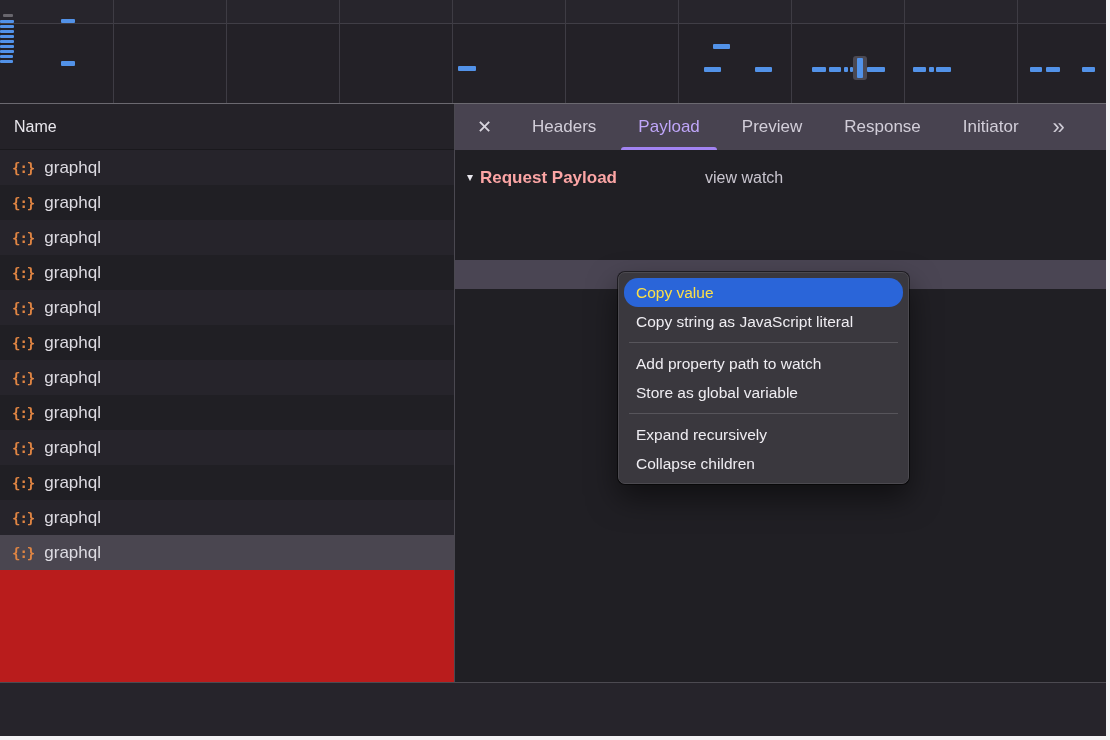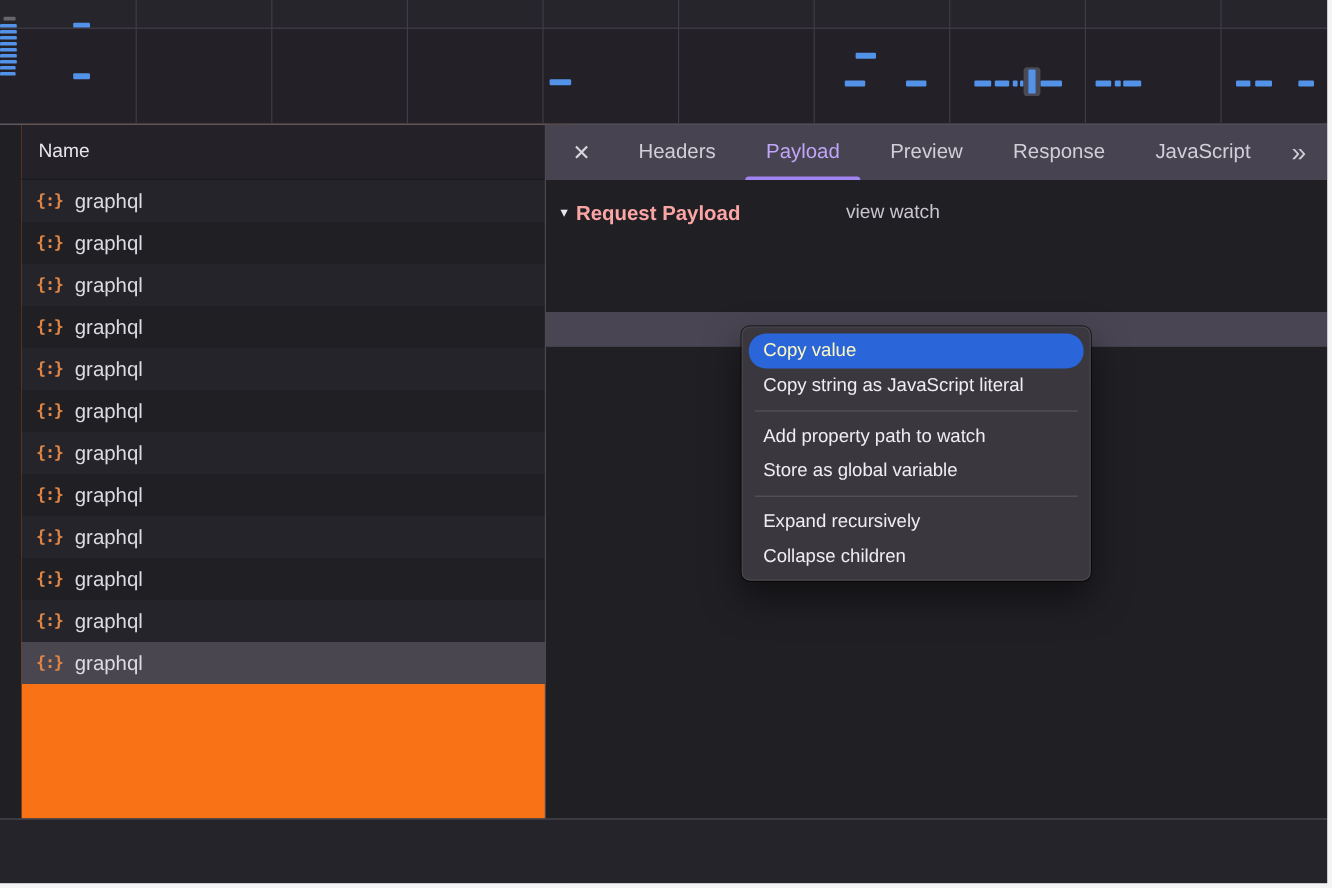--- a/index.html
+++ b/index.html
@@ -13,21 +13,21 @@
     position:absolute;left:0;top:0;width:1106px;height:103px;
     background:#232127;border-bottom:1px solid #6b6970;
   }
   .wf-band-top{position:absolute;left:0;top:0;width:100%;height:23px;background:#27252c;border-bottom:1px solid #403e46;}
   .wf-grid{position:absolute;top:0;bottom:0;width:1px;background:#3e3c44;}
   .wf-bar{position:absolute;background:#5292e8;border-radius:1px;}
   .wf-bar.gray{background:#68666d;}
   .wf-marker{position:absolute;background:#4b4953;border-radius:3px;}
   .wf-marker-inner{position:absolute;left:4px;top:2px;width:6px;bottom:2px;background:#5292e8;border-radius:1px;}
   
-  #left-panel{position:absolute;left:18px;top:104px;width:454px;bottom:4px;background:#f97316;}
+  #left-panel{position:absolute;left:0;top:104px;width:454px;bottom:4px;background:#b91c1c;}
   .list-header{
     height:46px;line-height:46px;padding-left:14px;background:#242228;
     color:#e8e6ec;font-size:16px;border-bottom:1px solid #1a191d;box-sizing:border-box;
   }
   .request-row{height:35px;display:flex;align-items:center;padding-left:12px;gap:10px;cursor:default;}
   .request-row:nth-child(odd){background:#26242b;}
   .request-row:nth-child(even){background:#201f24;}
   .request-row.selected{background:#4a4650;}
   .req-icon{font-family:"DejaVu Sans Mono",monospace;font-weight:bold;font-size:14px;color:#e08543;letter-spacing:-1px;}
   .req-label{font-size:17px;color:#dddbe2;}
@@ -51,21 +51,21 @@
   .tree-row{position:relative;height:29px;line-height:29px;white-space:pre;overflow:hidden;}
   .tree-row.row-selected{background:#4a4553;}
   
   #context-menu{
     position:absolute;left:618px;top:272px;width:291px;box-sizing:border-box;
     background:#3a383e;border:1px solid #4c4a50;border-radius:7px;padding:5px 0;
     box-shadow:0 0 0 1px rgba(0,0,0,.55), 0 14px 30px rgba(0,0,0,.5);
     font-size:15.5px;z-index:50;
   }
   .menu-item{height:29px;line-height:29px;margin:0 5px;padding-left:12px;border-radius:5px;color:#efedf2;cursor:default;white-space:nowrap;}
-  .menu-item.highlighted{background:#2a65d9;color:#fef9c3;border-radius:14px;}
+  .menu-item.highlighted{background:#2a65d9;color:#fde047;border-radius:14px;}
   .menu-sep{height:1px;background:#57555b;margin:6px 10px;}
   
   .footer{position:absolute;left:0;top:682px;width:1106px;height:54px;background:#26242b;border-top:1px solid #4c4a51;box-sizing:border-box;}
   .edge-right{position:absolute;right:0;top:0;width:4px;height:740px;background:#f4f3f5;}
   .edge-bottom{position:absolute;left:0;bottom:0;width:1110px;height:4px;background:#f4f3f5;}
 </style>
 </head>
 <body>
 
 <div class="root">
@@ -170,21 +170,21 @@
   <div class="v-divider"></div>
 
   <div id="right-panel">
     <div class="tabstrip">
       <div class="close-btn">✕</div>
       <div class="tabs" id="tabs">
           <div class="tab">Headers</div>
           <div class="tab active">Payload</div>
           <div class="tab">Preview</div>
           <div class="tab">Response</div>
-          <div class="tab">JavaScript</div>
+          <div class="tab">Initiator</div>
         </div>
       <div class="more-tabs">»</div>
     </div>
 
     <div class="section-header">
       <span class="section-expander">▾</span>
       <span class="section-title">Request Payload</span>
       <span class="view-source">view watch</span>
     </div>
 

